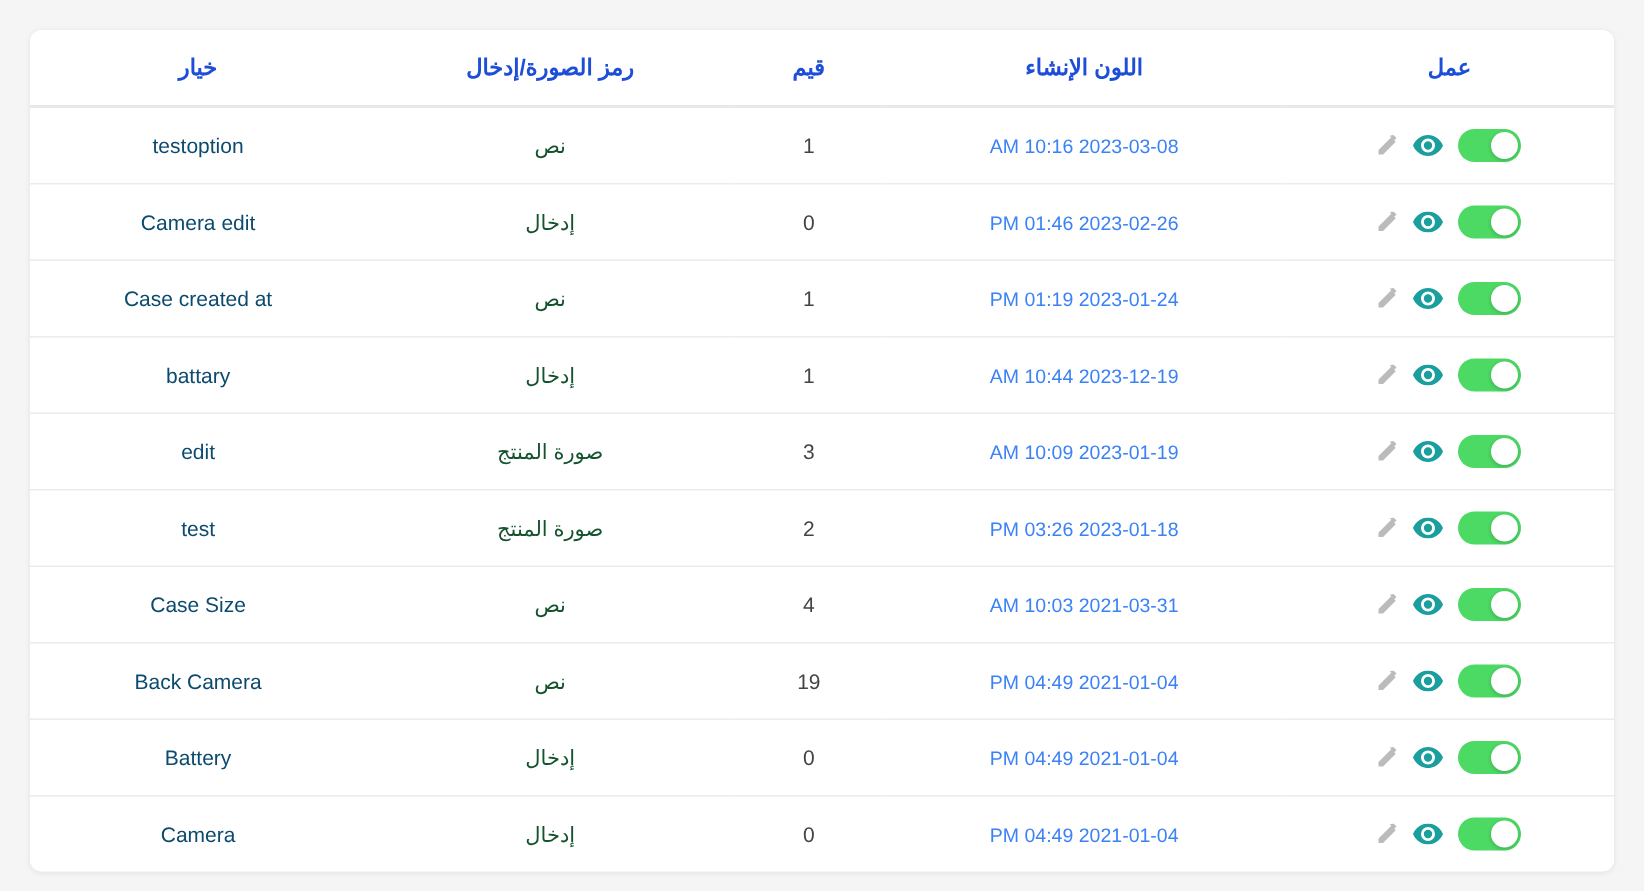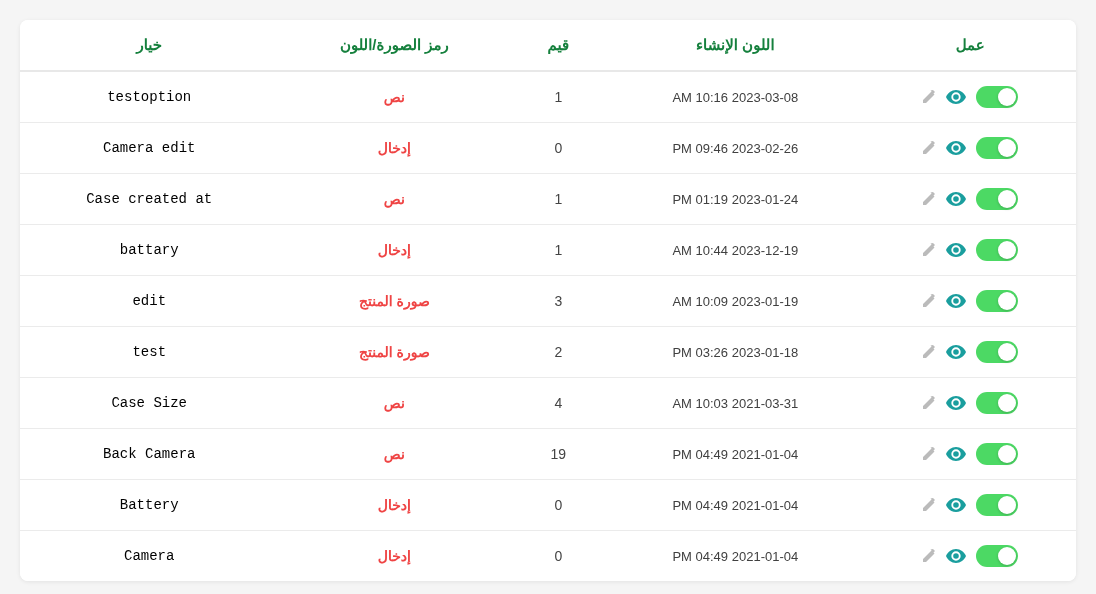--- a/index.html
+++ b/index.html
@@ -29,21 +29,21 @@
     }
 
     thead tr {
       background: #fff;
       border-bottom: 2px solid #e8e8e8;
     }
 
     thead th {
       padding: 16px 20px;
       text-align: center;
-      color: #15803d;
+      color: #1d4ed8;
       font-weight: 600;
       font-size: 15px;
     }
 
     tbody tr {
       border-bottom: 1px solid #ebebeb;
       background: #fff;
     }
 
     tbody tr:last-child {
@@ -51,33 +51,31 @@
     }
 
     tbody td {
       padding: 14px 20px;
       text-align: center;
       font-size: 14px;
       color: #444;
     }
 
     .date-cell {
-      color: #404040;
+      color: #3b82f6;
       font-size: 13px;
     }
 
     .option-name {
-      color: #000000;
+      color: #0c4a6e;
       font-weight: 500;
-      font-family: Liberation Mono, monospace;
     }
 
     .type-cell {
-      color: #ef4444;
-      font-weight: bold;
+      color: #14532d;
     }
 
     .actions-cell {
       display: flex;
       align-items: center;
       justify-content: center;
       gap: 10px;
     }
 
     
@@ -139,21 +137,21 @@
 </head>
 <body>
 
 <div class="table-container">
   <table>
     <thead>
       <tr>
         <th>عمل</th>
         <th>اللون الإنشاء</th>
         <th>قيم</th>
-        <th>رمز الصورة/اللون</th>
+        <th>رمز الصورة/إدخال</th>
         <th>خيار</th>
       </tr>
     </thead>
     <tbody id="table-body">
     <tr>
           <td>
     <div class="actions-cell">
       <label class="toggle">
         <input type="checkbox" checked="" style="">
         <span class="toggle-slider"></span>
@@ -187,21 +185,21 @@
           <path d="M10 0C5.5 0 1.73 2.89 0 7c1.73 4.11 5.5 7 10 7s8.27-2.89 10-7c-1.73-4.11-5.5-7-10-7zm0 11.67A4.67 4.67 0 1 1 10 2.33a4.67 4.67 0 0 1 0 9.34zm0-7.47a2.8 2.8 0 1 0 0 5.6 2.8 2.8 0 0 0 0-5.6z" fill="#1a9e9e"></path>
         </svg>
       </span>
       <span class="edit-icon">
         <svg width="14" height="14" viewBox="0 0 14 14" fill="none" xmlns="http://www.w3.org/2000/svg">
           <path d="M9.5 1.5l3 3L4 13H1v-3L9.5 1.5zM11 0l2 2-1.5 1.5-3-3L11 0z" fill="#bbb"></path>
         </svg>
       </span>
     </div>
   </td>
-          <td class="date-cell">2023-02-26 09:46 PM</td>
+          <td class="date-cell">2023-02-26 01:46 PM</td>
           <td>0</td>
           <td class="type-cell">إدخال</td>
           <td class="option-name">Camera edit</td>
         </tr>
         <tr>
           <td>
     <div class="actions-cell">
       <label class="toggle">
         <input type="checkbox" checked="" style="">
         <span class="toggle-slider"></span>

